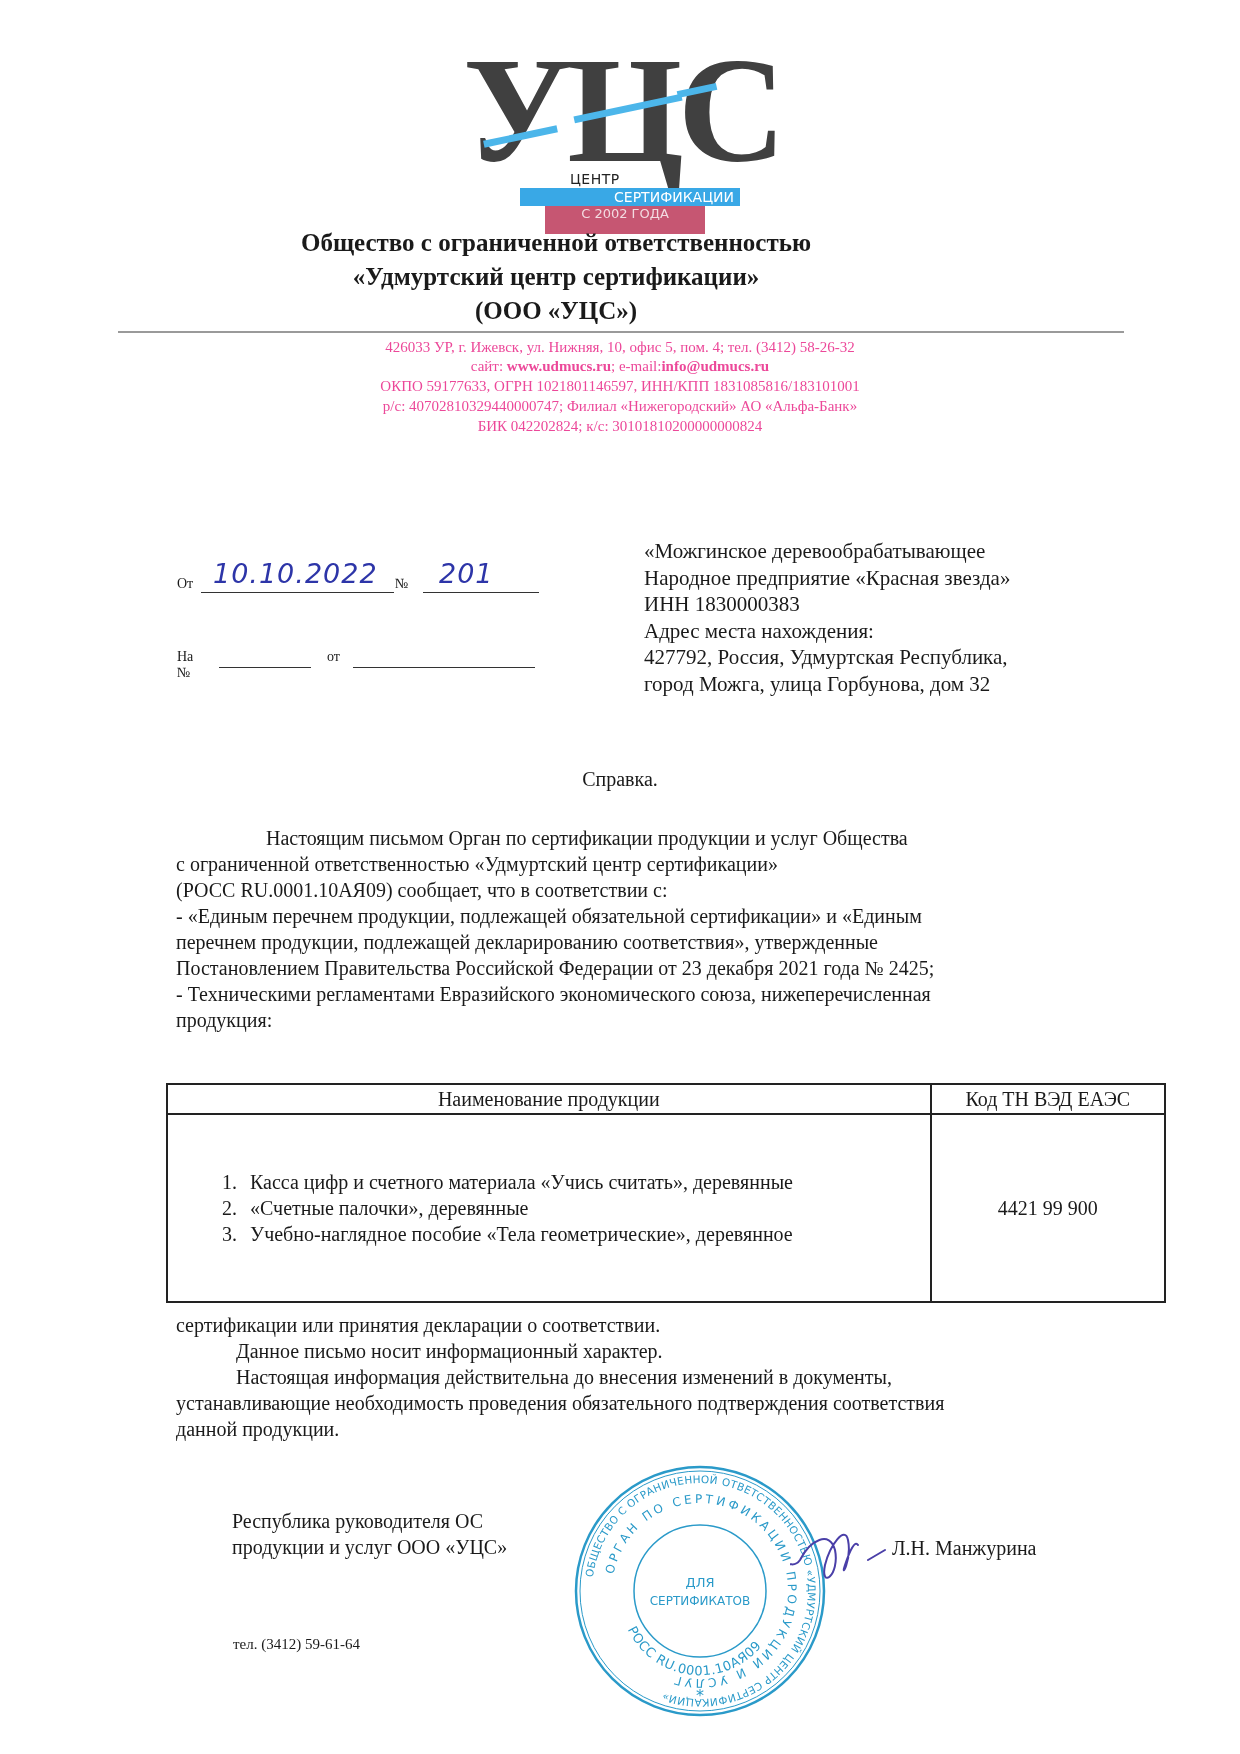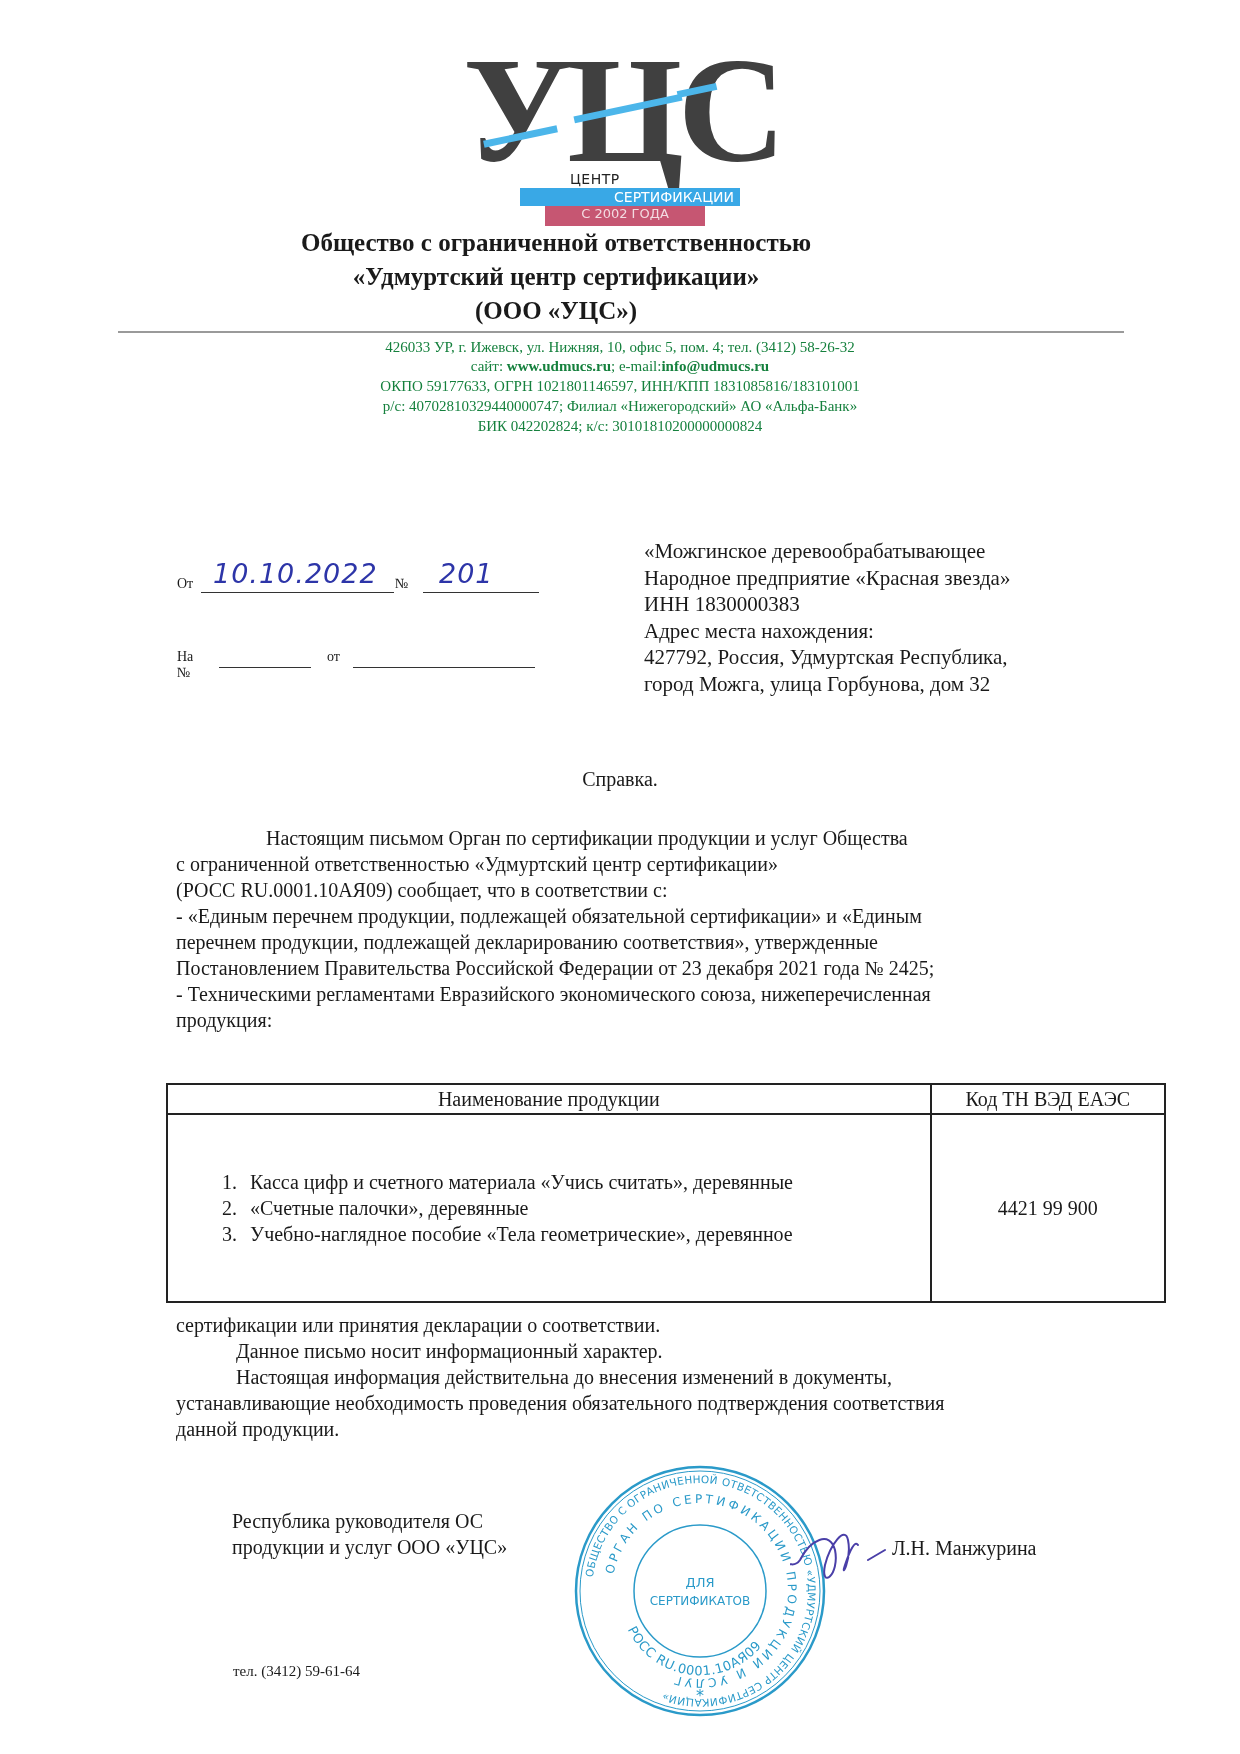--- a/index.html
+++ b/index.html
@@ -22,34 +22,34 @@
   #logo .centr {
     position: absolute; left: 115px; top: 126px; font-family: "DejaVu Sans", sans-serif;
     font-size: 14px; color: #222; letter-spacing: 0.5px;
   }
   #logo .cert {
     position: absolute; left: 65px; top: 143px; width: 220px; height: 18px;
     background: #39a8e6; color: #fff; font-family: "DejaVu Sans", sans-serif;
     font-size: 14px; line-height: 18px; text-align: right; padding-right: 6px; box-sizing: border-box;
   }
   #logo .since {
-    position: absolute; left: 90px; top: 161px; width: 160px; height: 20px;
+    position: absolute; left: 90px; top: 161px; width: 160px; height: 28px;
     background: #c65672; color: #f3dbe1; font-family: "DejaVu Sans", sans-serif;
     font-size: 13px; line-height: 16px; text-align: center;
   }
 
   
   .org-title {
     left: 0; width: 1112px; text-align: center; font-weight: bold; font-size: 25px; line-height: 33px;
   }
   #header-rule {
     left: 118px; top: 331px; width: 1006px; height: 2px; background: #9a9a9a;
   }
   .req {
-    left: 0; width: 1240px; text-align: center; font-size: 15px; line-height: 19px; color: #15803d;
+    left: 0; width: 1240px; text-align: center; font-size: 15px; line-height: 19px; color: #ec4899;
   }
   .req b { font-weight: bold; }
 
   
   .ref-label { font-size: 14px; }
   .ref-line { border-bottom: 1px solid #333; height: 22px; }
   .handwrite {
     font-family: "DejaVu Sans", sans-serif; color: #2d35a8; font-size: 27px;
     font-style: italic; letter-spacing: 1px;
   }
@@ -171,21 +171,21 @@
   <div style="padding-left:60px;">Настоящая информация действительна до внесения изменений в документы,</div>
   <div>устанавливающие необходимость проведения обязательного подтверждения соответствия</div>
   <div>данной продукции.</div>
 </div>
 
 <div class="abs body-text" style="left:232px;top:1508px;">
   <div>Республика руководителя ОС</div>
   <div>продукции и услуг ООО «УЦС»</div>
 </div>
 <div class="abs body-text" style="left:892px;top:1535px;">Л.Н. Манжурина</div>
-<div class="abs" style="left:233px;top:1636px;font-size:15px;margin-top:27px;">тел. (3412) 59-61-64</div>
+<div class="abs" style="left:233px;top:1636px;font-size:15px;">тел. (3412) 59-61-64</div>
 
 <svg id="stamp" class="abs" viewBox="0 0 256 256">
   <defs>
     <path id="stamp-outer-path" d="M128,128 m-108,0 a108,108 0 1,1 216,0 a108,108 0 1,1 -216,0"></path>
     <path id="stamp-mid-path" d="M128,128 m-88,0 a88,88 0 1,1 176,0 a88,88 0 1,1 -176,0"></path>
     <path id="stamp-acc-path" d="M50,150 A80,80 0 0,0 206,150"></path>
   </defs>
   <g fill="none" stroke="#2a9ac9">
     <circle cx="128" cy="128" r="124" stroke-width="2.5"></circle>
     <circle cx="128" cy="128" r="120" stroke-width="1"></circle>

